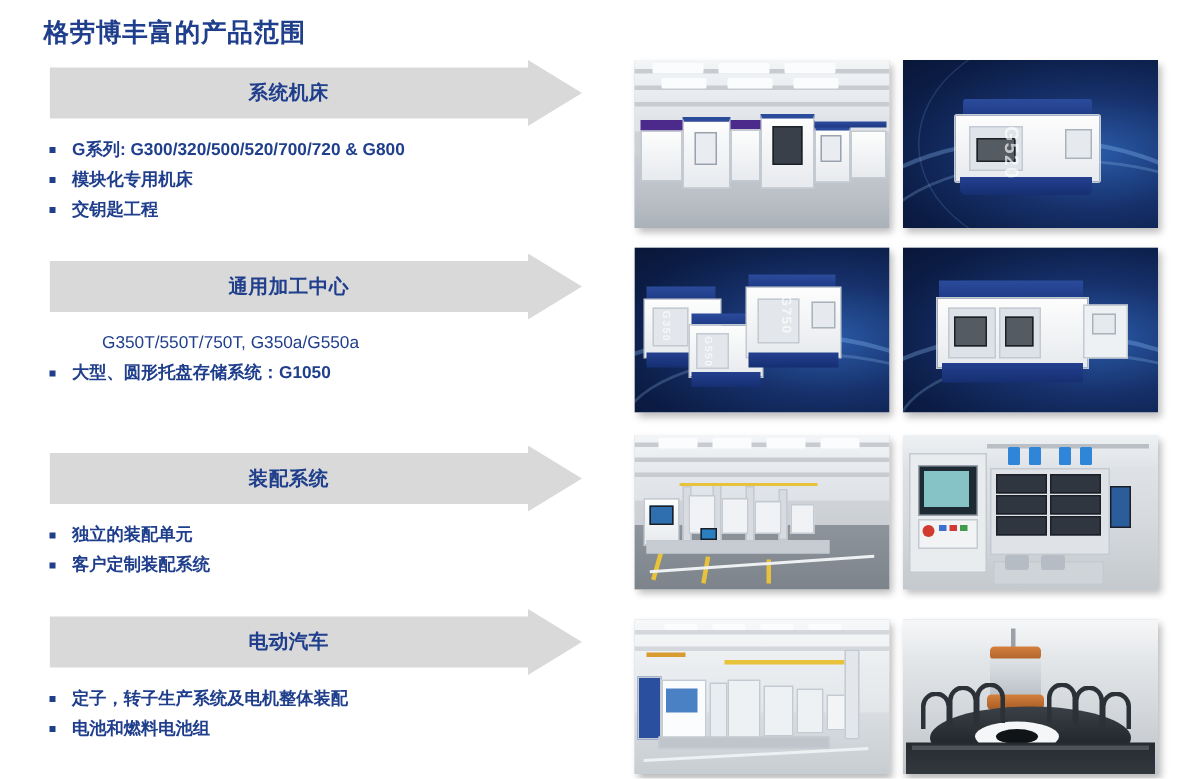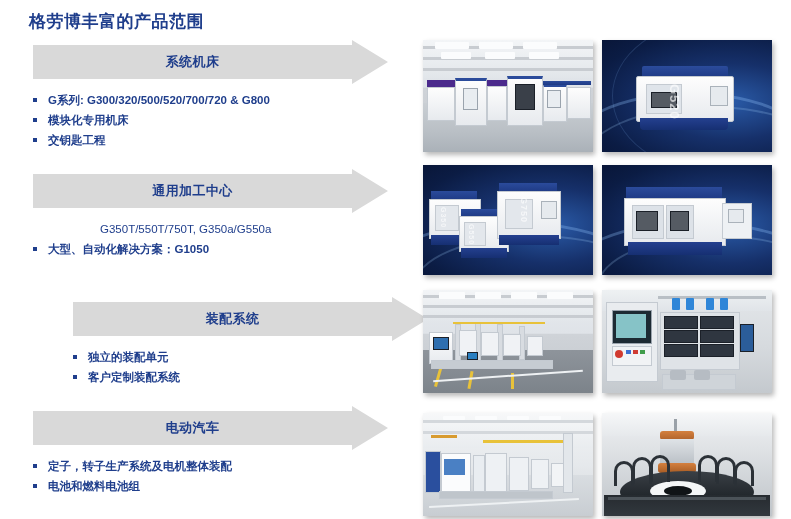--- a/index.html
+++ b/index.html
@@ -90,21 +90,21 @@
   .bullet-row .bullet-mark {
     position: absolute;
     left: 33px;
     top: 8px;
     width: 4px;
     height: 4px;
     background: #1F3E8C;
   }
   .cont-row {
     position: relative;
-    padding-left: 100px;
+    padding-left: 68px;
     line-height: 20px;
     font-size: 11.5px;
     color: #1F3E8C;
     white-space: nowrap;
   }
 
   
   #photo-grid {
     position: absolute;
     left: 415px;
@@ -202,26 +202,26 @@
 
   <div class="section" style="top:169px;">
     <div class="arrow-banner">
       <div class="arrow-shape"></div>
       <div class="banner-label">通用加工中心</div>
     </div>
     <ul class="bullets">
       <li class="cont-row">G350T/550T/750T, G350a/G550a</li>
       <li class="bullet-row">
         <span class="bullet-mark"></span>
-        <span>大型、自动化解决方案：G1050</span>
+        <span>大型、圆形托盘存储系统：G1050</span>
       </li>
     </ul>
   </div>
 
-  <div class="section" style="top:297px;padding-left:40px;">
+  <div class="section" style="top:297px;">
     <div class="arrow-banner">
       <div class="arrow-shape"></div>
       <div class="banner-label">装配系统</div>
     </div>
     <ul class="bullets">
       <li class="bullet-row">
         <span class="bullet-mark"></span>
         <span>独立的装配单元</span>
       </li>
       <li class="bullet-row">

